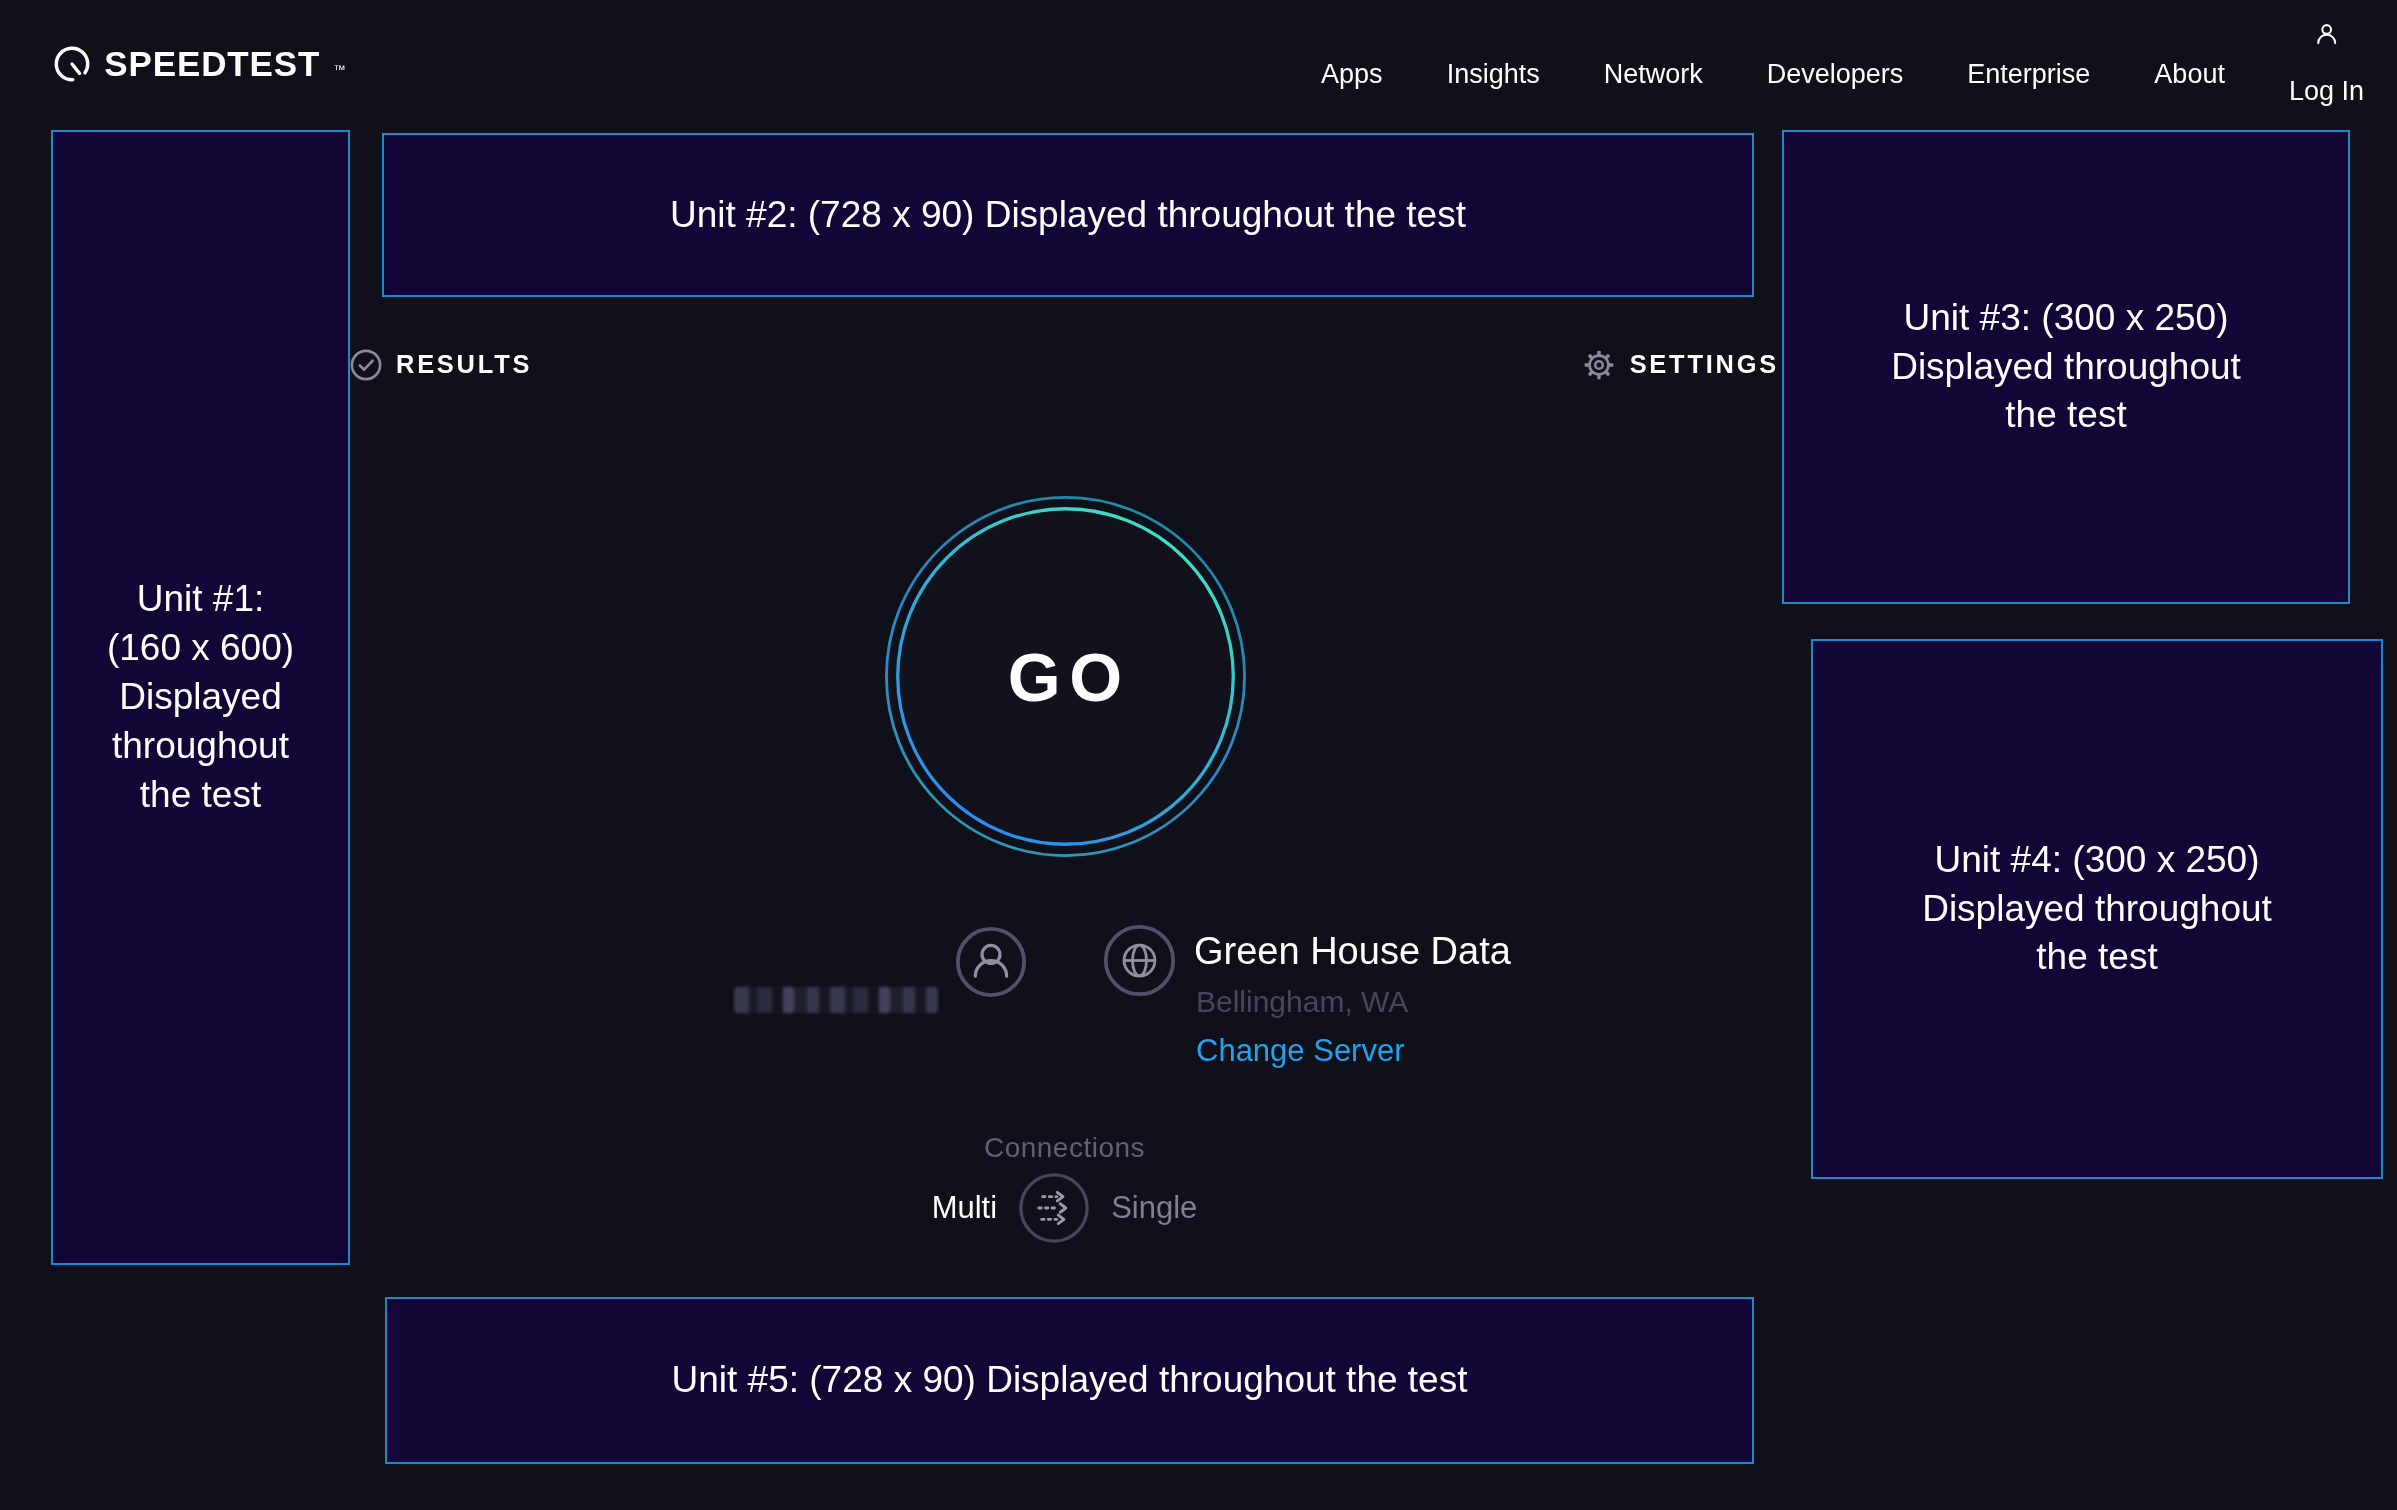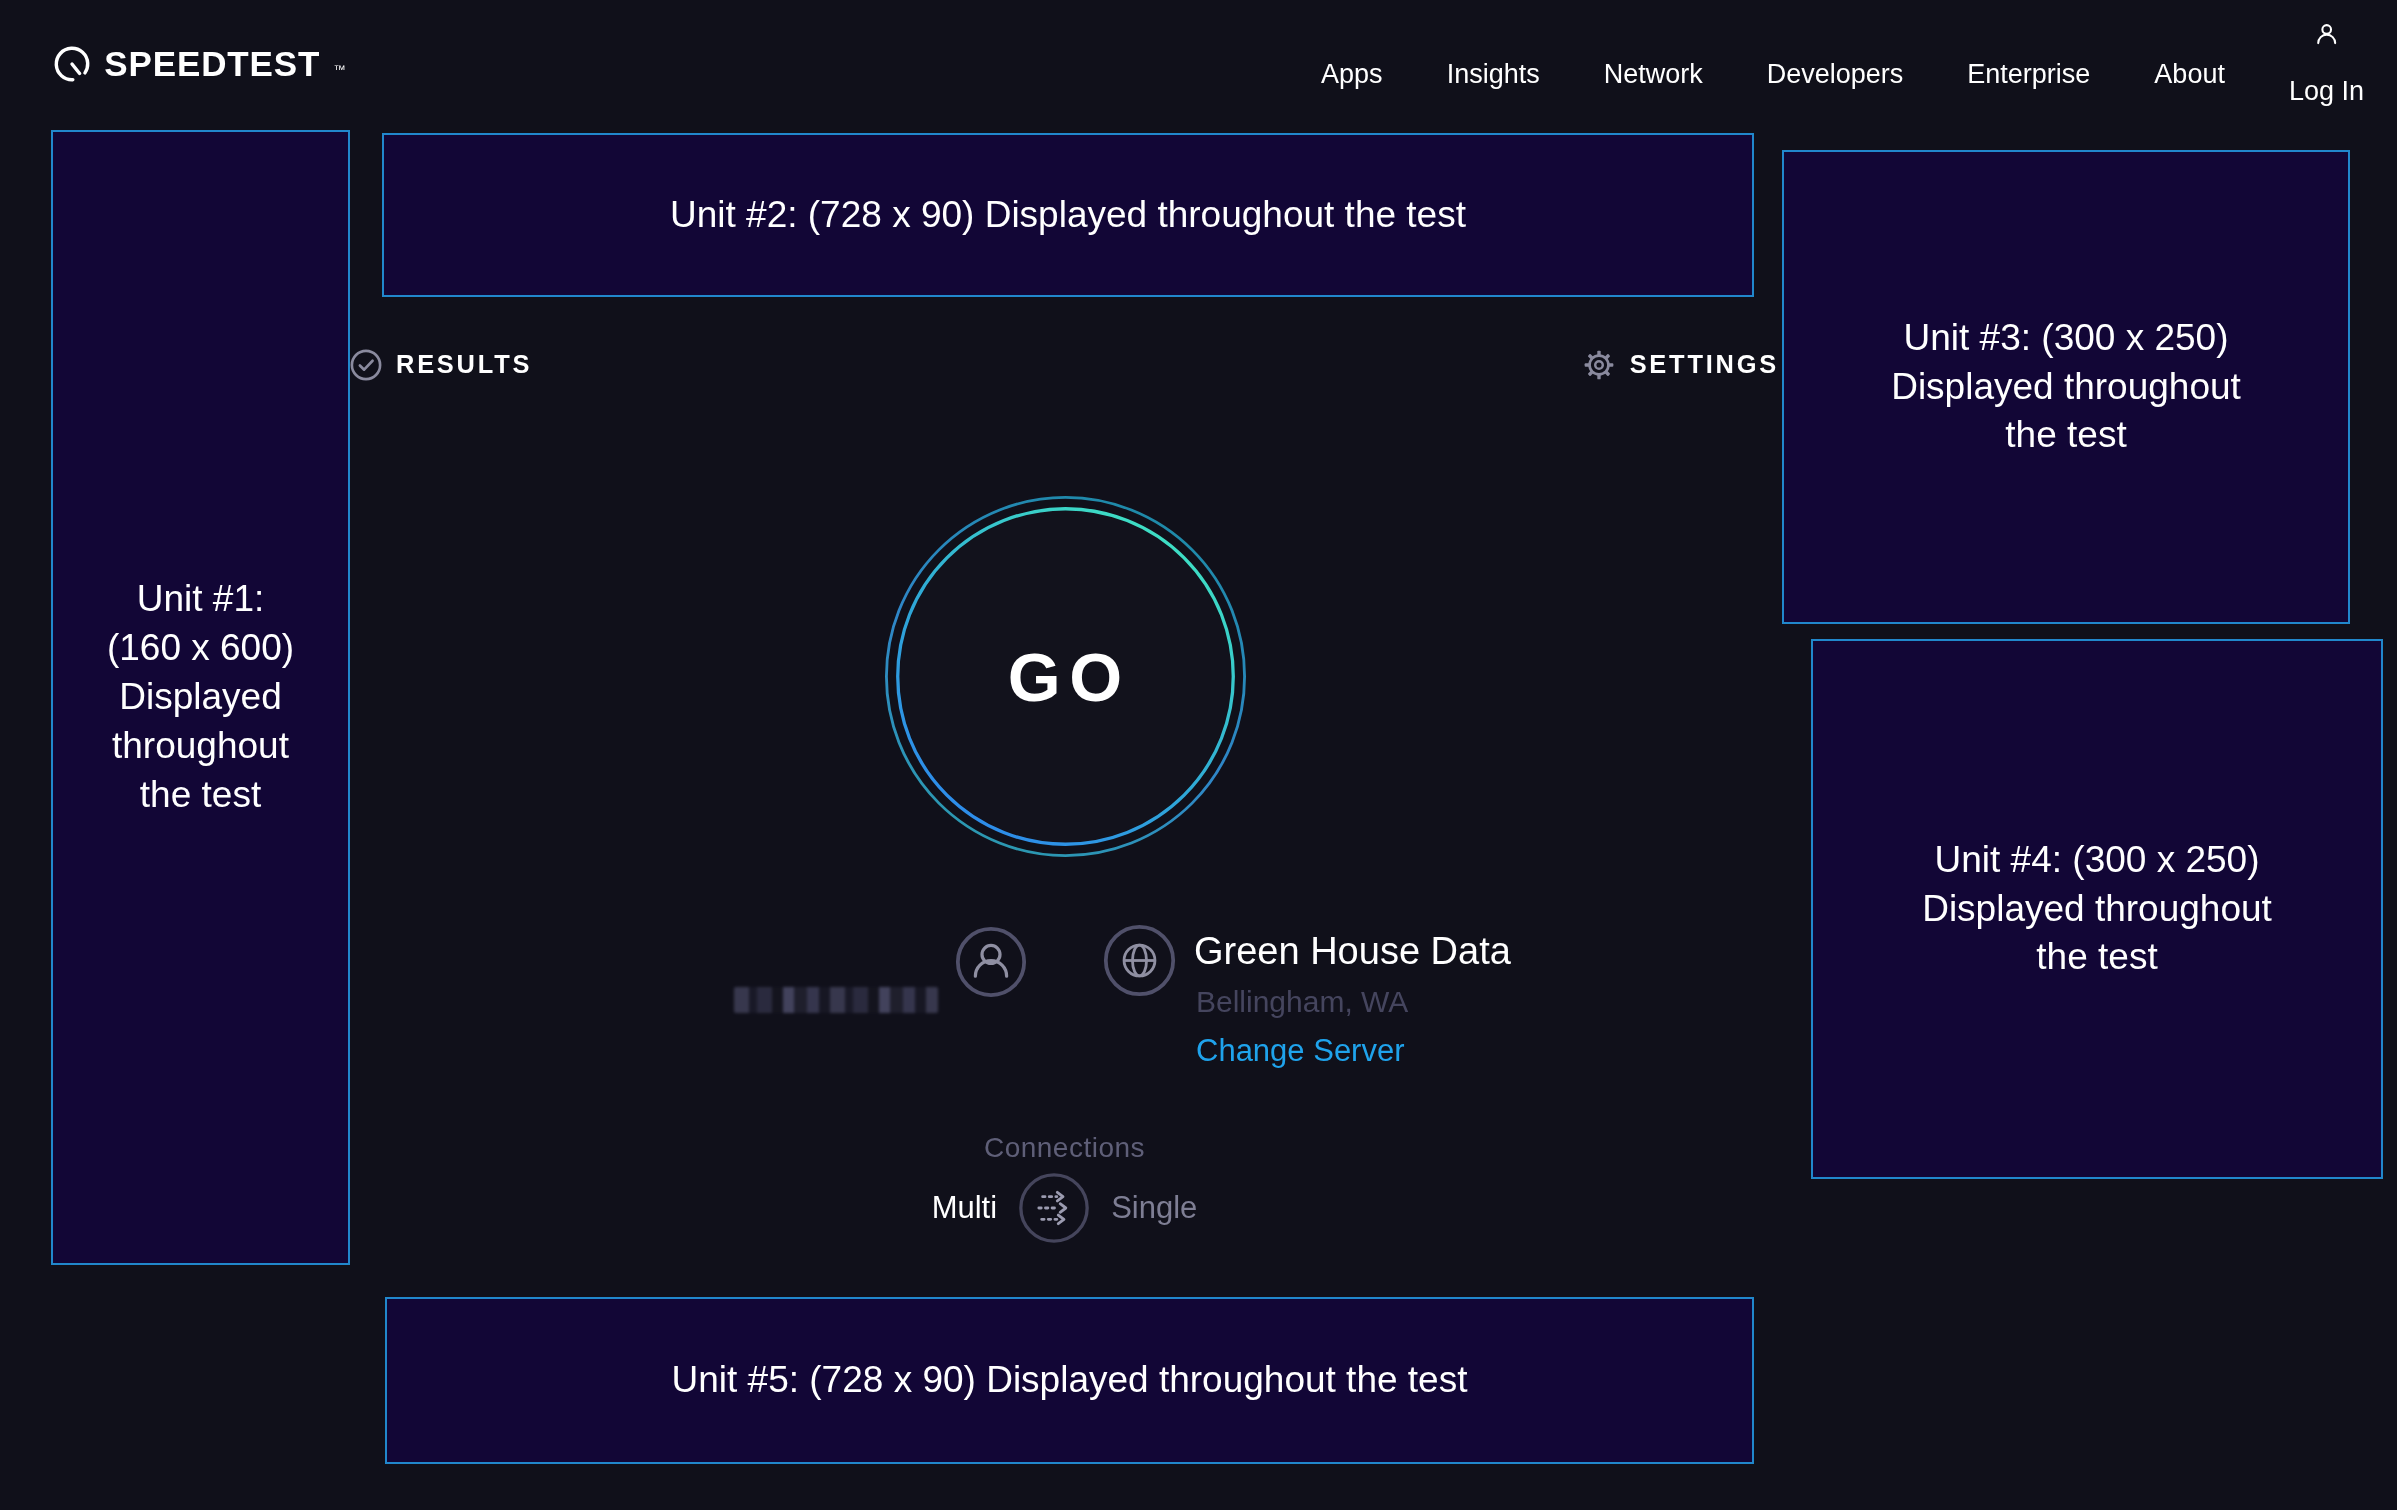--- a/index.html
+++ b/index.html
@@ -55,21 +55,21 @@
     color: #ffffff;
     display: flex;
     align-items: center;
     justify-content: center;
     text-align: center;
     font-size: 37px;
     line-height: 1.32;
   }
   .ad-unit1 { left: 51px;   top: 130px;  width: 299px;  height: 1135px; }
   .ad-unit2 { left: 382px;  top: 133px;  width: 1372px; height: 164px; }
-  .ad-unit3 { left: 1782px; top: 130px;  width: 568px;  height: 474px; margin-top: 20px; }
+  .ad-unit3 { left: 1782px; top: 130px;  width: 568px;  height: 474px; }
   .ad-unit4 { left: 1779px; top: 639px;  width: 572px;  height: 540px; margin-left: 32px; }
   .ad-unit5 { left: 385px;  top: 1297px; width: 1369px; height: 167px; }
   .ad-line { display: block; }
 
   
   .main {
     position: absolute;
     left: 350px; top: 128px;
     width: 1429px; height: 1382px;
   }

